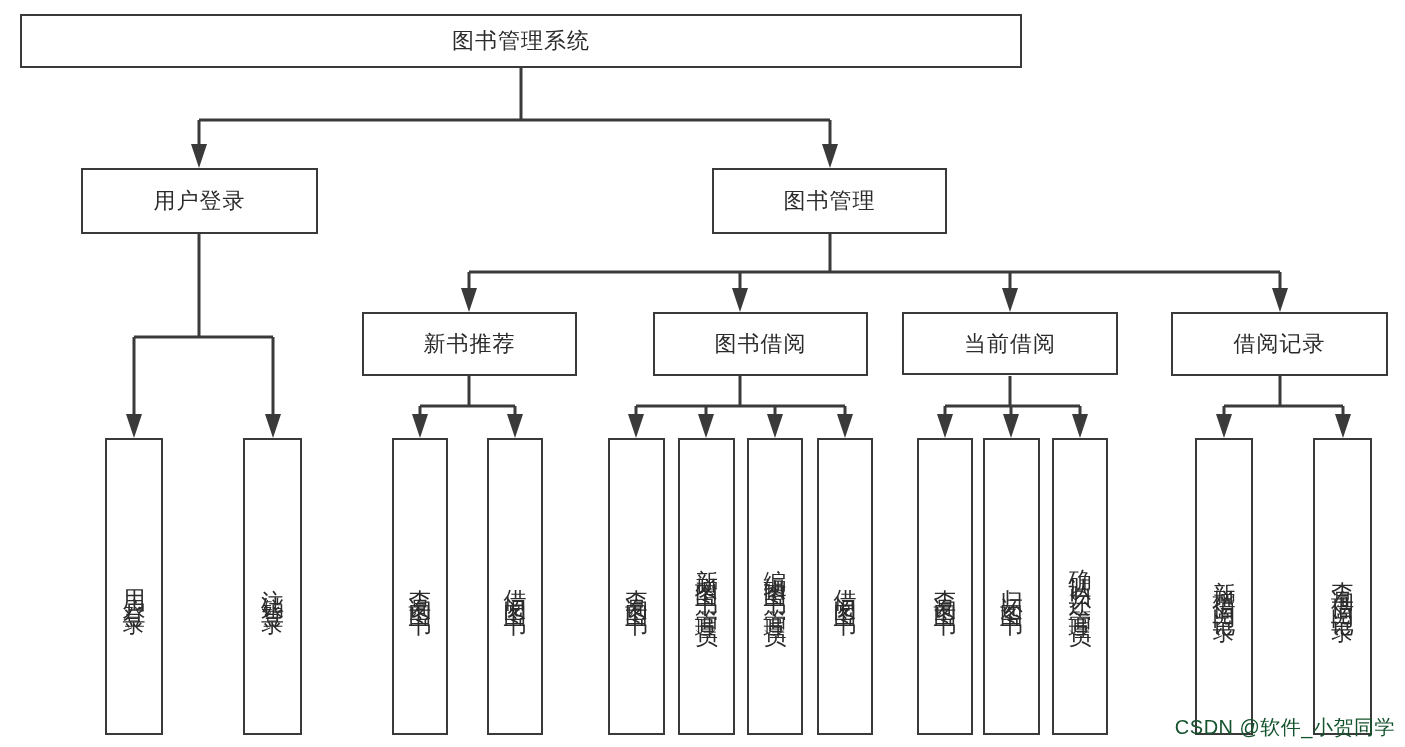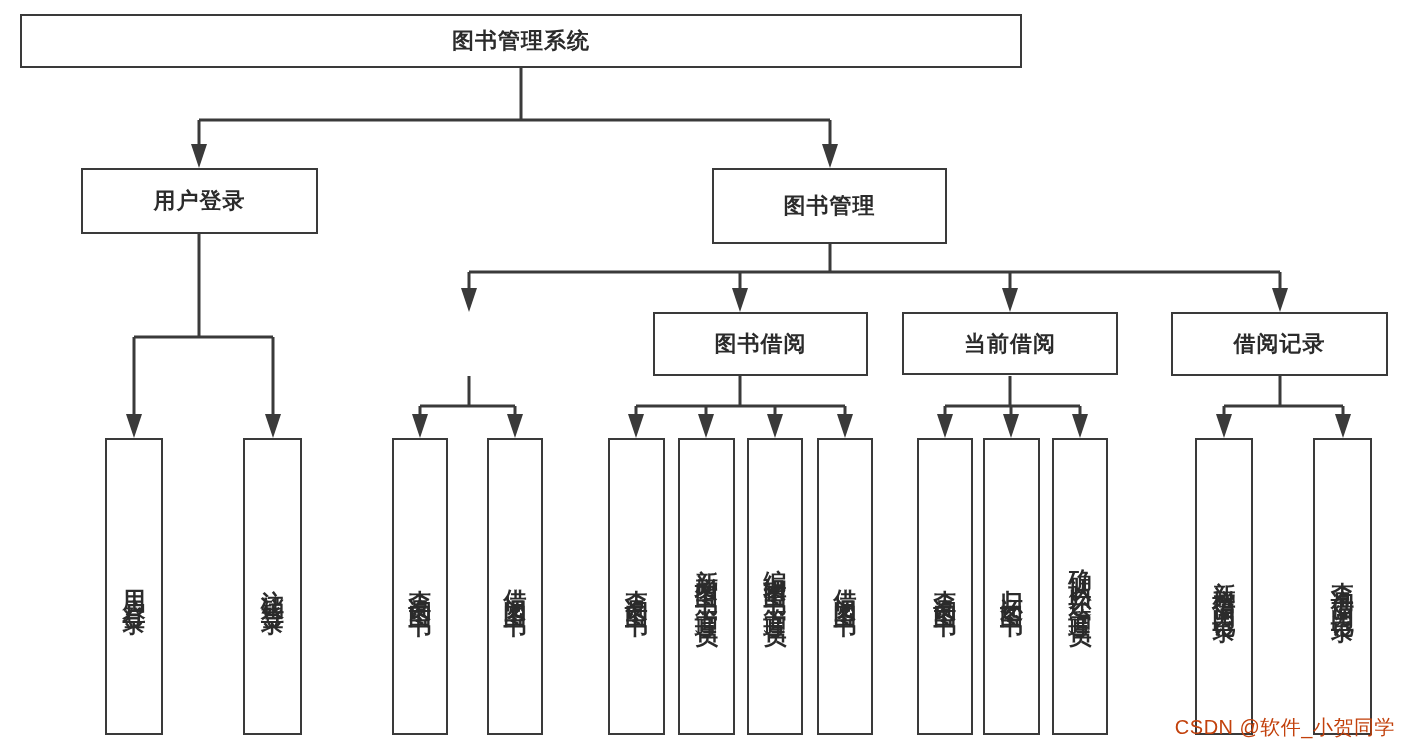--- a/index.html
+++ b/index.html
@@ -19,41 +19,40 @@
   }
   .node {
     position: absolute;
     box-sizing: border-box;
     background: #ffffff;
     border: 2.5px solid #3a3a3a;
     display: flex;
     align-items: center;
     justify-content: center;
     color: #2b2b2b;
-    font-weight: bold;
   }
   .node.h span {
     font-size: 22px;
     letter-spacing: 1px;
     white-space: nowrap;
   }
   .node.v span {
     writing-mode: vertical-rl;
     text-orientation: mixed;
     font-size: 23px;
     letter-spacing: 8px;
     line-height: 1;
     white-space: nowrap;
   }
   .watermark {
     position: absolute;
     right: 10px;
     bottom: 6px;
     font-size: 20px;
-    color: #c2410c;
+    color: #14532d;
     letter-spacing: 0.5px;
     z-index: 5;
     white-space: nowrap;
   }
 </style>
 </head>
 <body>
 
 <div class="stage">
 
@@ -79,24 +78,27 @@
       M1216 414 L1232 414 L1224 438 Z M1335 414 L1351 414 L1343 438 Z"></path>
   </svg>
 
   <div class="node h" style="left:20px;top:14px;width:1002px;height:54px">
     <span>图书管理系统</span>
   </div>
 
   <div class="node h" style="left:81px;top:168px;width:237px;height:66px">
     <span>用户登录</span>
   </div>
-  <div class="node h" style="left:712px;top:168px;width:235px;height:76px">
+  <div class="node h" style="left:712px;top:168px;width:235px;height:66px">
     <span>图书管理</span>
   </div>
 
+  <div class="node h" style="left:362px;top:312px;width:215px;height:64px">
+    <span>新书推荐</span>
+  </div>
   <div class="node h" style="left:653px;top:312px;width:215px;height:64px">
     <span>图书借阅</span>
   </div>
   <div class="node h" style="left:902px;top:312px;width:216px;height:63px">
     <span>当前借阅</span>
   </div>
   <div class="node h" style="left:1171px;top:312px;width:217px;height:64px">
     <span>借阅记录</span>
   </div>
 

